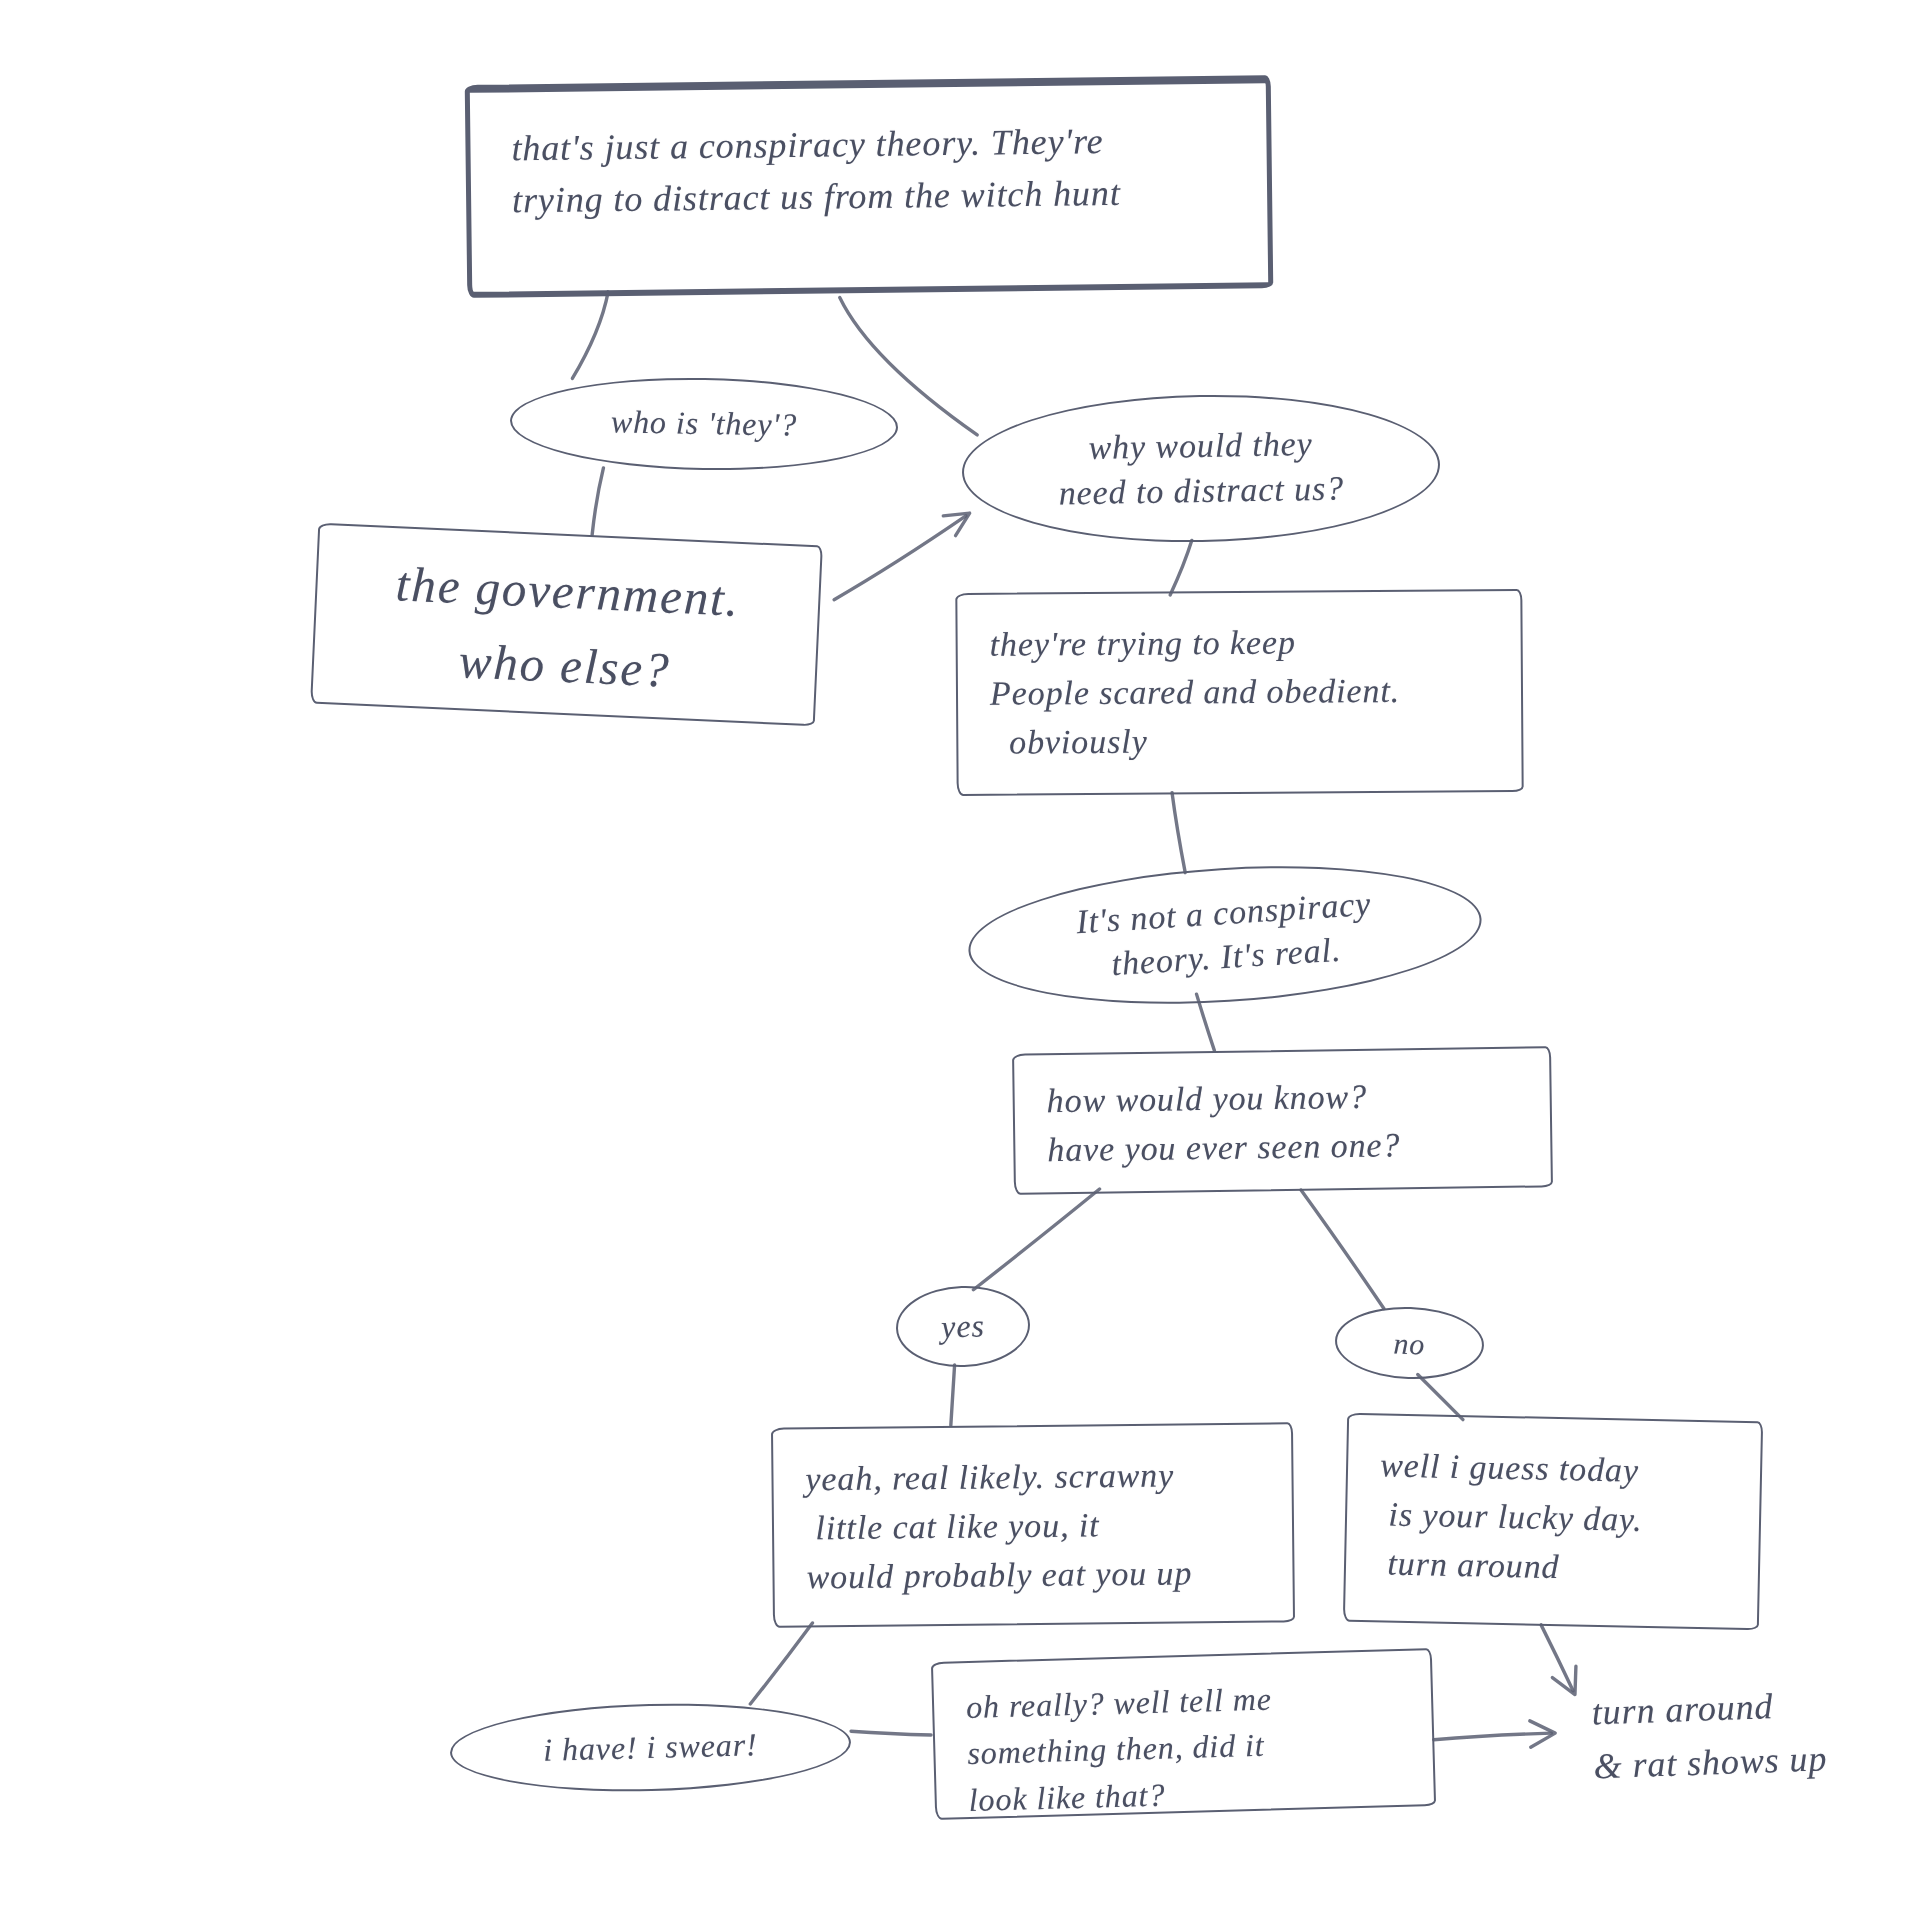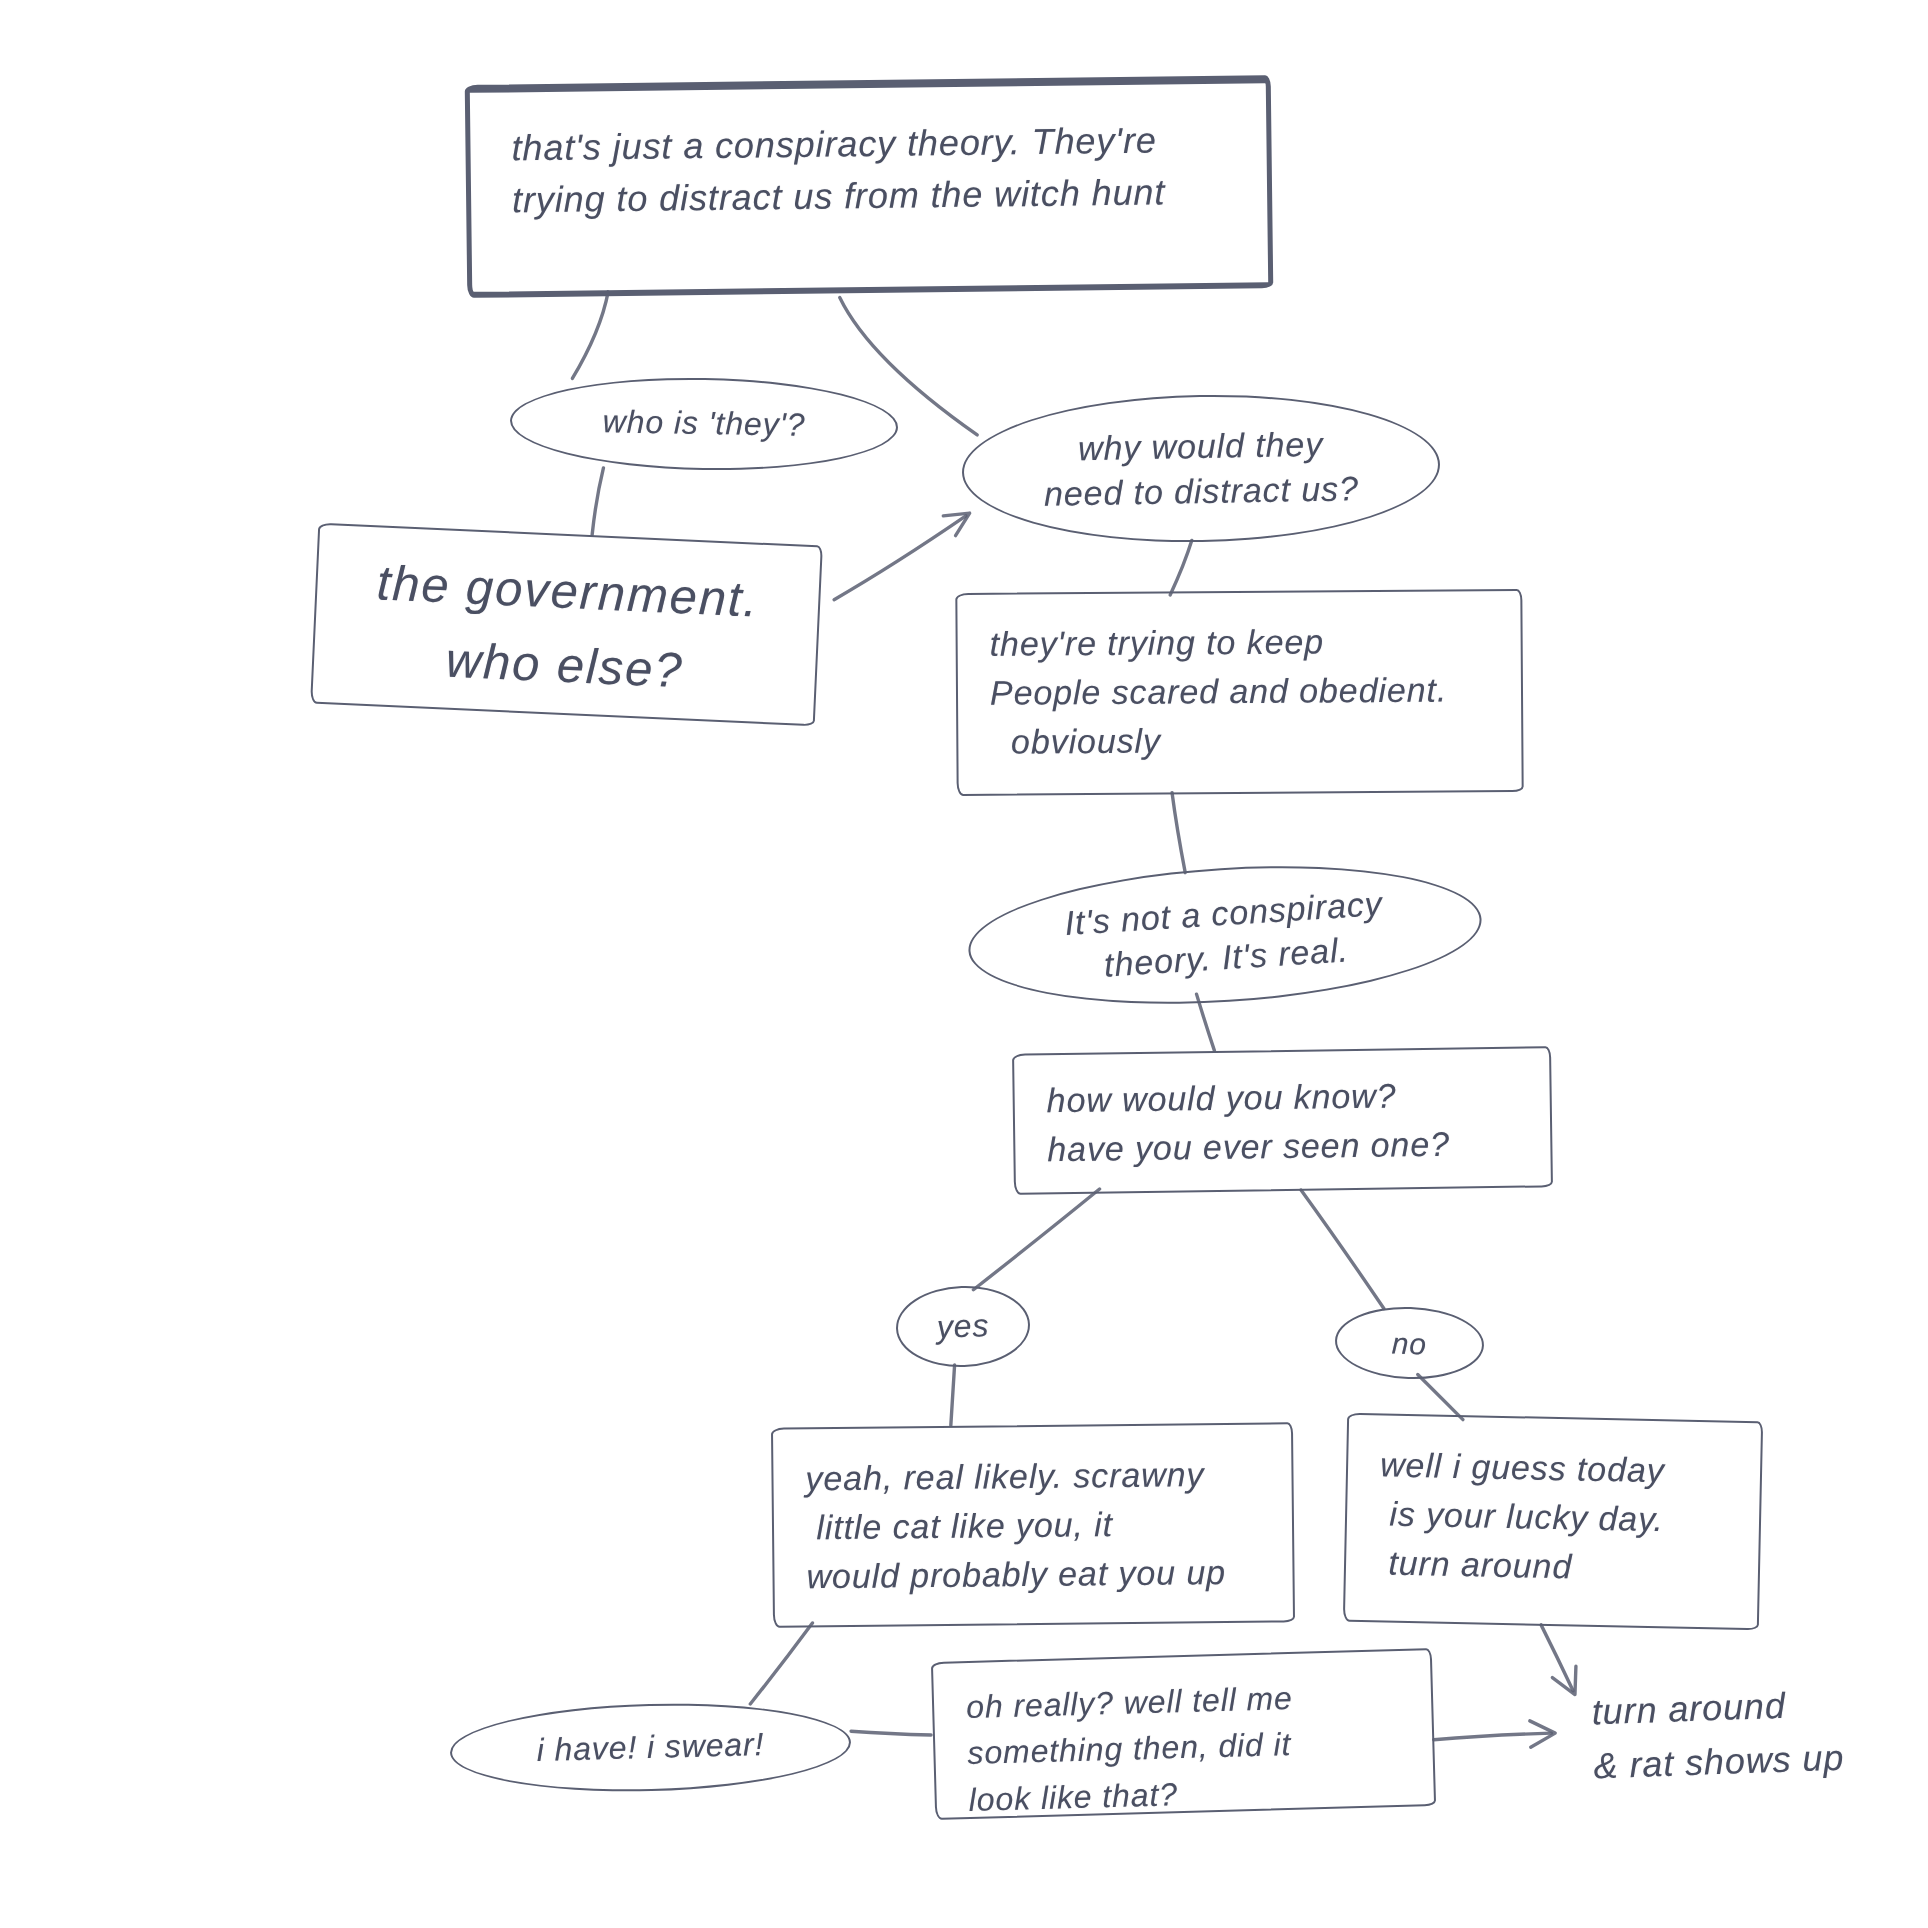--- a/index.html
+++ b/index.html
@@ -5,21 +5,21 @@
   :root{
     --ink:#4a4f62;
     --line:#5a5f72;
     --bg:#ffffff;
   }
   html,body{margin:0;padding:0;background:var(--bg);}
   #canvas{
     position:relative;
     width:1928px;height:1928px;
     background:var(--bg);
-    font-family:Liberation Sans, sans-serif;
+    font-family:Liberation Serif, serif;
     overflow:hidden;
   }
   #edges{position:absolute;left:0;top:0;width:1928px;height:1928px;}
   #edges path{
     fill:none;
     stroke:var(--line);
     stroke-width:3.6;
     stroke-linecap:round;
     stroke-linejoin:round;
     opacity:.85;

